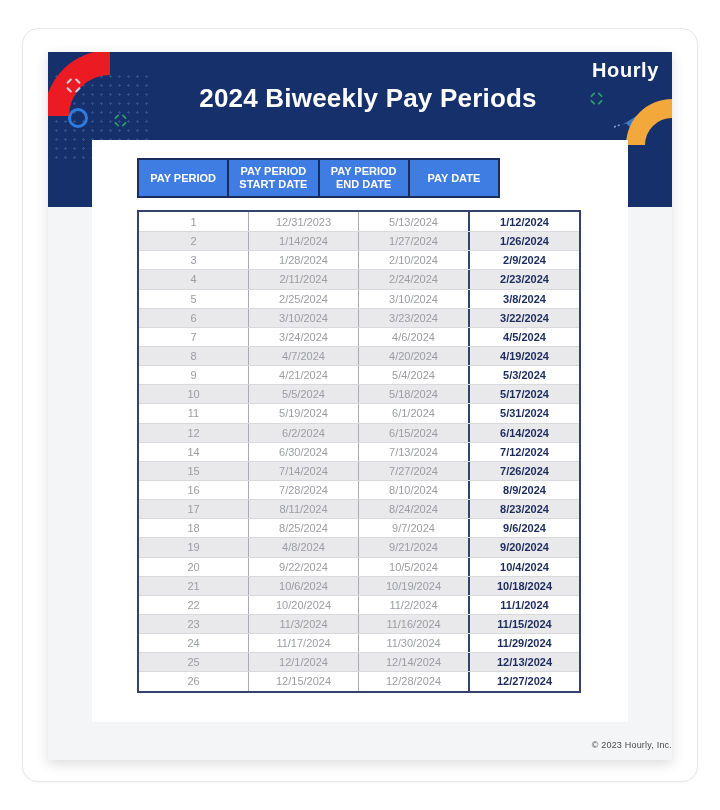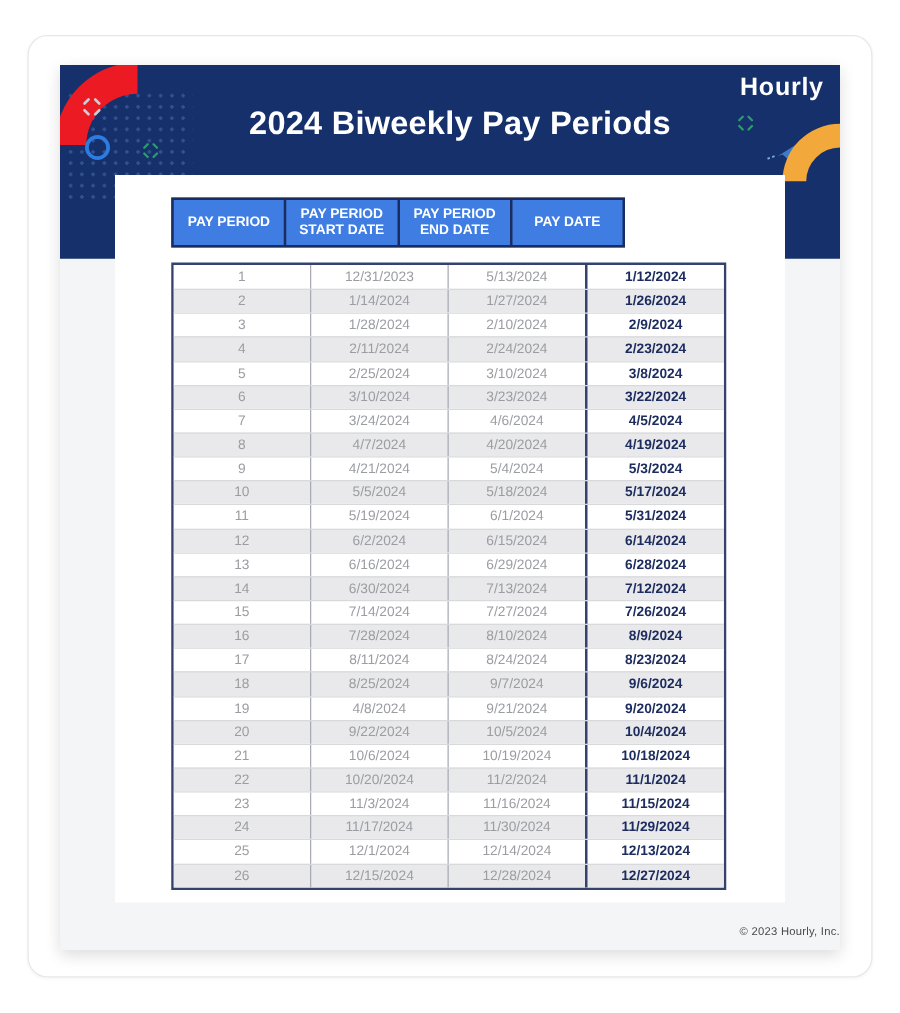--- a/index.html
+++ b/index.html
@@ -195,26 +195,20 @@
             <div class="tcell c2">6/1/2024</div>
             <div class="tcell c3">5/31/2024</div>
           </div>
           <div class="trow">
             <div class="tcell c0">12</div>
             <div class="tcell c1">6/2/2024</div>
             <div class="tcell c2">6/15/2024</div>
             <div class="tcell c3">6/14/2024</div>
           </div>
           <div class="trow">
-            <div class="tcell c0">13</div>
-            <div class="tcell c1">6/16/2024</div>
-            <div class="tcell c2">6/29/2024</div>
-            <div class="tcell c3">6/28/2024</div>
-          </div>
-          <div class="trow">
             <div class="tcell c0">14</div>
             <div class="tcell c1">6/30/2024</div>
             <div class="tcell c2">7/13/2024</div>
             <div class="tcell c3">7/12/2024</div>
           </div>
           <div class="trow">
             <div class="tcell c0">15</div>
             <div class="tcell c1">7/14/2024</div>
             <div class="tcell c2">7/27/2024</div>
             <div class="tcell c3">7/26/2024</div>

